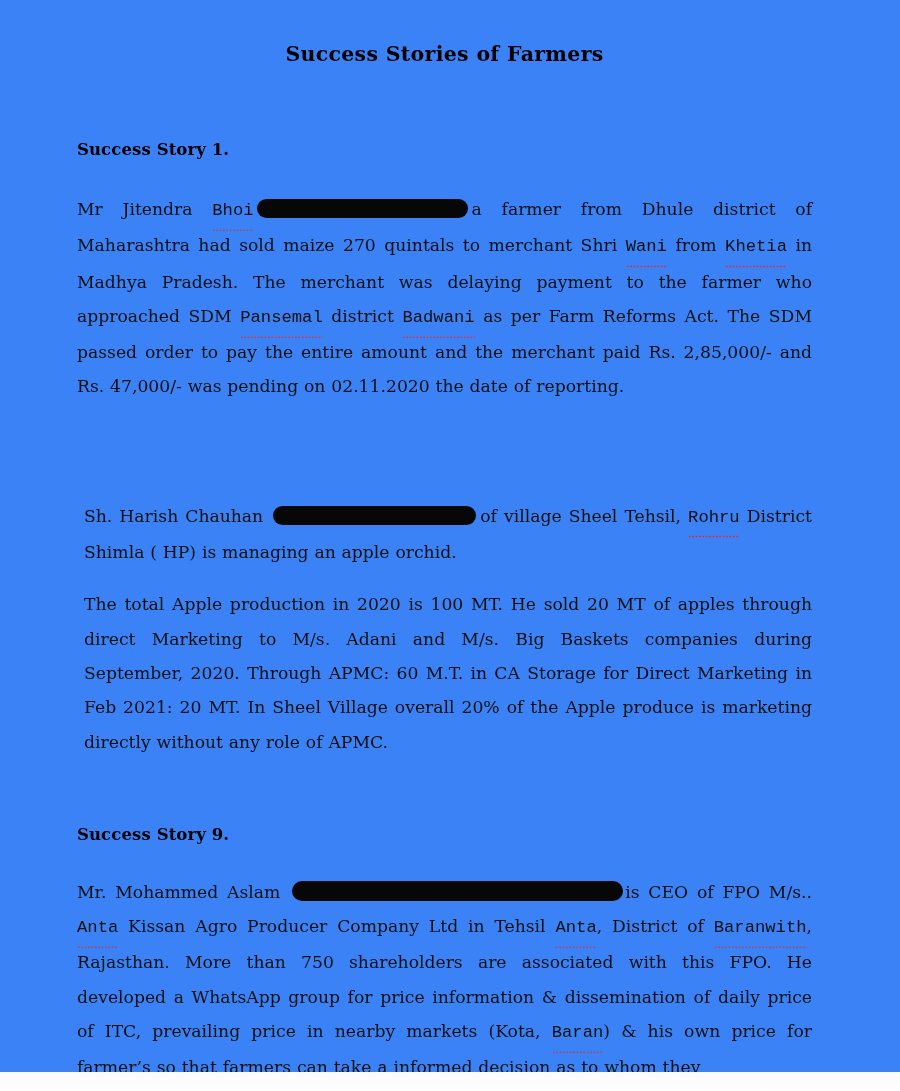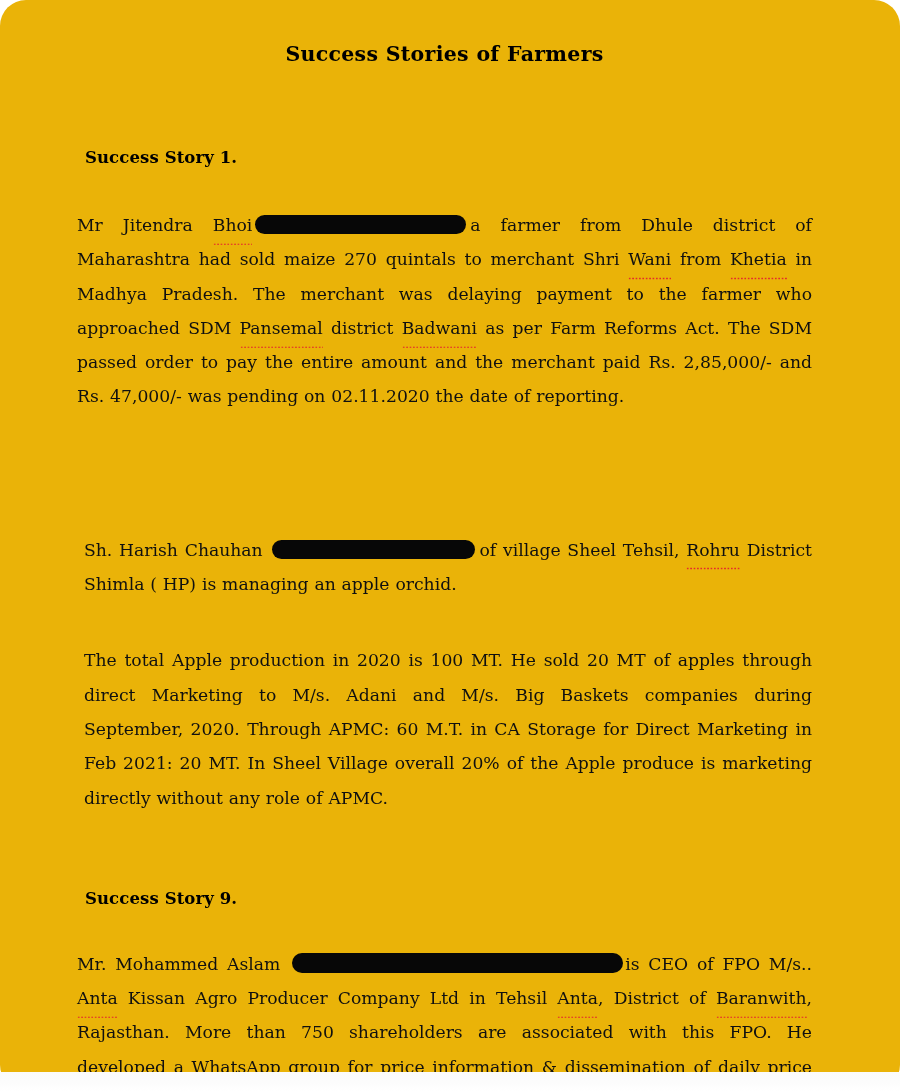--- a/index.html
+++ b/index.html
@@ -15,22 +15,21 @@
     font-family: "DejaVu Serif", "Liberation Serif", serif;
     color: #0a0a0a;
     -webkit-font-smoothing: antialiased;
   }
 
   .page {
     position: absolute;
     left: 0; top: 0;
     width: 900px;
     height: 1091px;
-    background: #eab308;
-    border-radius: 26px;
+    background: #3b82f6;
   }
 
   .page-bottom-band {
     position: absolute;
     left: 0;
     top: 1072px;
     width: 900px;
     height: 19px;
     background: linear-gradient(180deg, #fbfbfb 0%, #fcfcfc 55%, #ffffff 100%);
   }
@@ -54,51 +53,51 @@
     top: 140px;
     width: 735px;
   }
 
   .story-heading {
     font-family: "DejaVu Serif", "Liberation Serif", serif;
     font-weight: 700;
     font-size: 16.5px;
     letter-spacing: 0.1px;
     color: #000;
-    margin: 8px;
+    margin: 0;
   }
 
   .para {
     font-size: 17.2px;
     line-height: 34.3px;
     text-align: justify;
     text-align-last: left;
     margin: 0;
     color: #101010;
     word-spacing: 0.4px;
   }
 
   .para.indent {
     padding-left: 7px;
-    margin-top: 24px;
   }
 
   
   .gap-h1 { height: 33px; }       
   .gap-p-h2 { height: 64px; }     
   .gap-h2 { height: 31px; }
   .gap-p2a { height: 18px; }
   .gap-p-h3 { height: 66px; }
   .gap-h3 { height: 31px; }
 
   
   .sp {
     position: relative;
     display: inline-block;
     white-space: nowrap;
+    font-family: Liberation Mono, monospace;
   }
   .sp::after {
     content: "";
     position: absolute;
     left: 0;
     right: 0;
     bottom: -3px;
     height: 2.6px;
     background-image: radial-gradient(circle at 50% 50%, #e52b2b 0 42%, rgba(229,43,43,0) 46%);
     background-size: 3.4px 2.6px;

